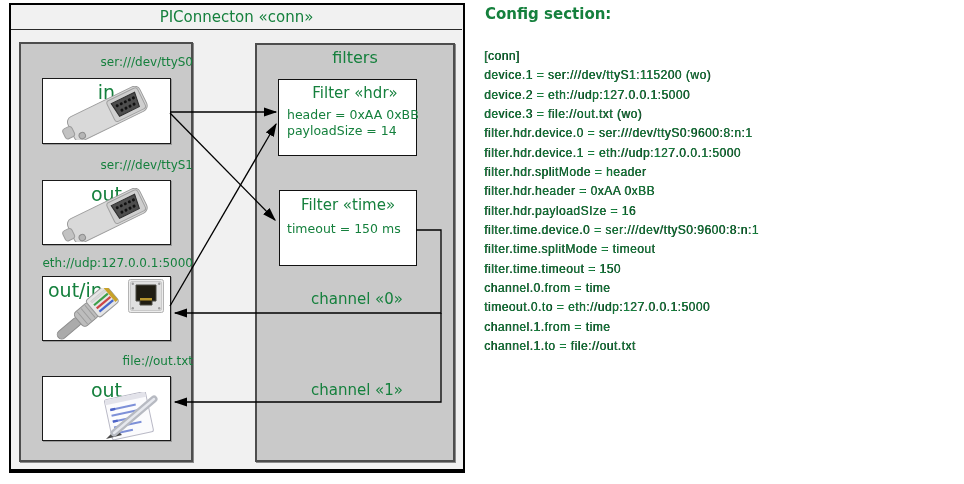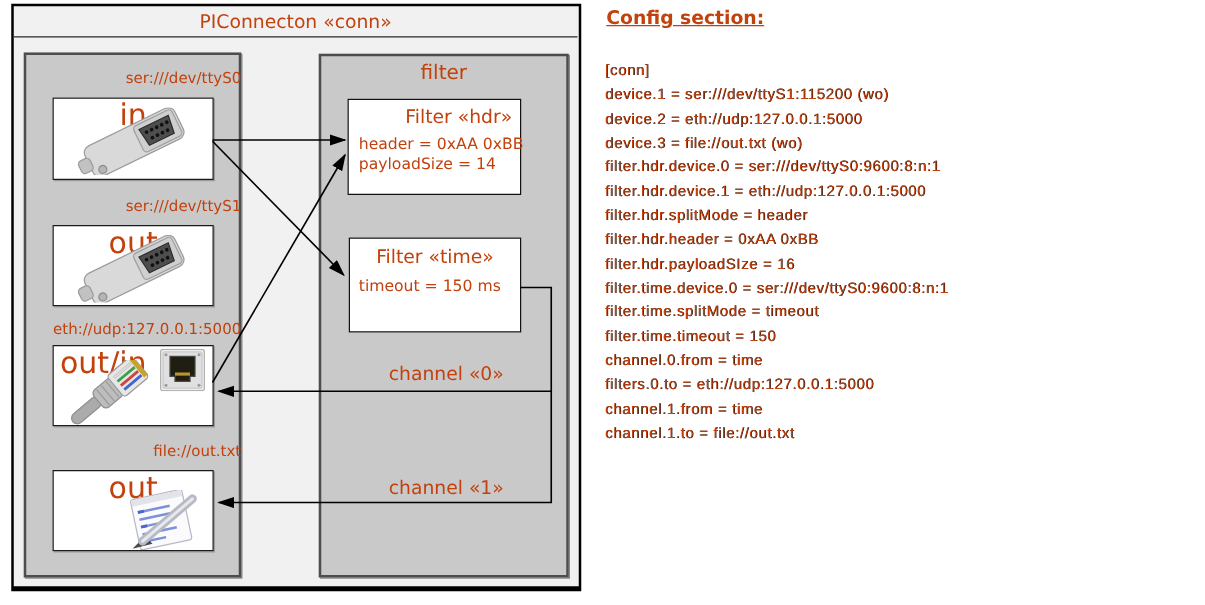--- a/index.html
+++ b/index.html
@@ -1,62 +1,62 @@
 <!DOCTYPE html>
 <html><head>
 <meta charset="utf-8">
 <style>
   html,body{margin:0;padding:0;background:#fff;}
   .stage{position:relative;width:964px;height:484px;background:#fff;overflow:hidden;
-         font-family:"DejaVu Sans",sans-serif;color:#c2410c;}
+         font-family:"DejaVu Sans",sans-serif;color:#15803d;}
   .abs{position:absolute;}
 
   
   .outer-box{left:9px;top:3px;width:456px;height:470px;box-sizing:border-box;
              background:#f1f1f1;border:2px solid #000;border-bottom-width:4px;}
   .outer-title{left:11px;top:5px;width:451px;height:24px;line-height:24px;text-align:center;
                font-size:15px;border-bottom:1px solid #2a2a2a;}
   .group-box{box-sizing:border-box;background:#c9c9c9;border:2px solid #4d4d4d;
              box-shadow:1px 1px 0 #8a8a8a;}
   .devices-box{left:19px;top:42px;width:174px;height:420px;}
   .filters-box{left:255px;top:43px;width:200px;height:419px;}
   .filters-title{left:255px;top:48px;width:200px;text-align:center;font-size:16px;}
 
   .dev-label{left:19px;width:174px;text-align:right;font-size:12px;white-space:nowrap;}
   .dev-box{left:42px;width:129px;height:66px;box-sizing:border-box;background:#fff;
            border:1.5px solid #1a1a1a;box-shadow:1px 1px 0 #9a9a9a;}
-  .dir-label{font-size:24px;line-height:20px;}
+  .dir-label{font-size:19px;line-height:20px;}
   .dir-center{left:42px;width:129px;text-align:center;}
 
   .filter-box{box-sizing:border-box;background:#fff;border:1.5px solid #111;}
   .filter-title{font-size:15px;text-align:center;}
   .filter-attr{font-size:12.5px;white-space:nowrap;}
   .channel-label{left:297px;width:120px;text-align:center;font-size:15px;white-space:nowrap;}
 
   .wires{left:0;top:0;width:964px;height:484px;pointer-events:none;}
 
   
   .config-panel{left:483px;top:0;width:481px;height:484px;background:#fff;}
   .config-heading{position:absolute;left:2px;top:5px;font-family:"DejaVu Sans",sans-serif;
-                  font-weight:bold;font-size:15px;text-decoration:underline;}
+                  font-weight:bold;font-size:15px;}
   .config-lines{position:absolute;left:1px;top:47px;width:479px;}
   .cfg-line{height:19.33px;line-height:19.33px;font-family:Liberation Sans, sans-serif;
             font-size:12px;letter-spacing:0.5px;white-space:pre;text-shadow:0.4px 0 0 #000;}
 </style>
 </head>
 <body>
 
 <div class="stage">
 
   <div class="abs outer-box"></div>
   <div class="abs outer-title">PIConnecton «conn»</div>
 
   <div class="abs group-box devices-box"></div>
   <div class="abs group-box filters-box"></div>
-  <div class="abs filters-title">filter</div>
+  <div class="abs filters-title">filters</div>
 
   <div class="abs dev-label" style="top:55px">ser:///dev/ttyS0</div>
   <div class="abs dev-box" style="top:78px"></div>
   <div class="abs dir-label dir-center" style="top:82px">in</div>
   <svg class="abs" style="left:55px;top:86px" width="106" height="54" viewBox="0 0 106 54">
     <g transform="rotate(-26 53 27)">
       <rect x="12" y="14" width="80" height="27" rx="6" fill="#d9d9d9" stroke="#9c9c9c"></rect>
       <rect x="4" y="22" width="10" height="11" rx="3" fill="#c2c2c2" stroke="#9c9c9c"></rect>
       <rect x="56" y="16" width="34" height="23" rx="3" fill="#cfcfcf" stroke="#a0a0a0"></rect>
       <path d="M60 20 L86 20 L84 35 L62 35 Z" fill="#4e4e4e" stroke="#2e2e2e"></path>
@@ -137,21 +137,21 @@
       <path d="M20 32 h28" stroke="#7d90d8" stroke-width="2" fill="none"></path>
       <path d="M20 38 h18" stroke="#7d90d8" stroke-width="2" fill="none"></path>
       <path d="M20 14 h5 M20 26 h5 M20 38 h5" stroke="#4f65c8" stroke-width="2.4" fill="none"></path>
     </g>
     <polygon points="14,47 24,37 30,43" fill="#4a4a4a"></polygon>
     <line x1="22" y1="41" x2="62" y2="7" stroke="#b7bac2" stroke-width="7" stroke-linecap="round"></line>
     <line x1="22" y1="41" x2="62" y2="7" stroke="#e6e8ee" stroke-width="2.4" stroke-linecap="round"></line>
   </svg>
 
   <div class="abs filter-box" style="left:278px;top:79px;width:139px;height:77px"></div>
-  <div class="abs filter-title" style="left:288px;top:84px;width:158px">Filter «hdr»</div>
+  <div class="abs filter-title" style="left:276px;top:84px;width:158px">Filter «hdr»</div>
   <div class="abs filter-attr" style="left:287px;top:107px">header = 0xAA 0xBB</div>
   <div class="abs filter-attr" style="left:287px;top:123px">payloadSize = 14</div>
 
   <div class="abs filter-box" style="left:279px;top:190px;width:138px;height:76px"></div>
   <div class="abs filter-title" style="left:279px;top:196px;width:138px">Filter «time»</div>
   <div class="abs filter-attr" style="left:287px;top:221px">timeout = 150 ms</div>
 
   <div class="abs channel-label" style="top:290px">channel «0»</div>
   <div class="abs channel-label" style="top:381px">channel «1»</div>
 
@@ -179,19 +179,19 @@
       <div class="cfg-line">device.3 = file://out.txt (wo)</div>
       <div class="cfg-line">filter.hdr.device.0 = ser:///dev/ttyS0:9600:8:n:1</div>
       <div class="cfg-line">filter.hdr.device.1 = eth://udp:127.0.0.1:5000</div>
       <div class="cfg-line">filter.hdr.splitMode = header</div>
       <div class="cfg-line">filter.hdr.header = 0xAA 0xBB</div>
       <div class="cfg-line">filter.hdr.payloadSIze = 16</div>
       <div class="cfg-line">filter.time.device.0 = ser:///dev/ttyS0:9600:8:n:1</div>
       <div class="cfg-line">filter.time.splitMode = timeout</div>
       <div class="cfg-line">filter.time.timeout = 150</div>
       <div class="cfg-line">channel.0.from = time</div>
-      <div class="cfg-line">filters.0.to = eth://udp:127.0.0.1:5000</div>
+      <div class="cfg-line">timeout.0.to = eth://udp:127.0.0.1:5000</div>
       <div class="cfg-line">channel.1.from = time</div>
       <div class="cfg-line">channel.1.to = file://out.txt</div>
     </div>
   </div>
 
 </div>
 
 </body></html>

